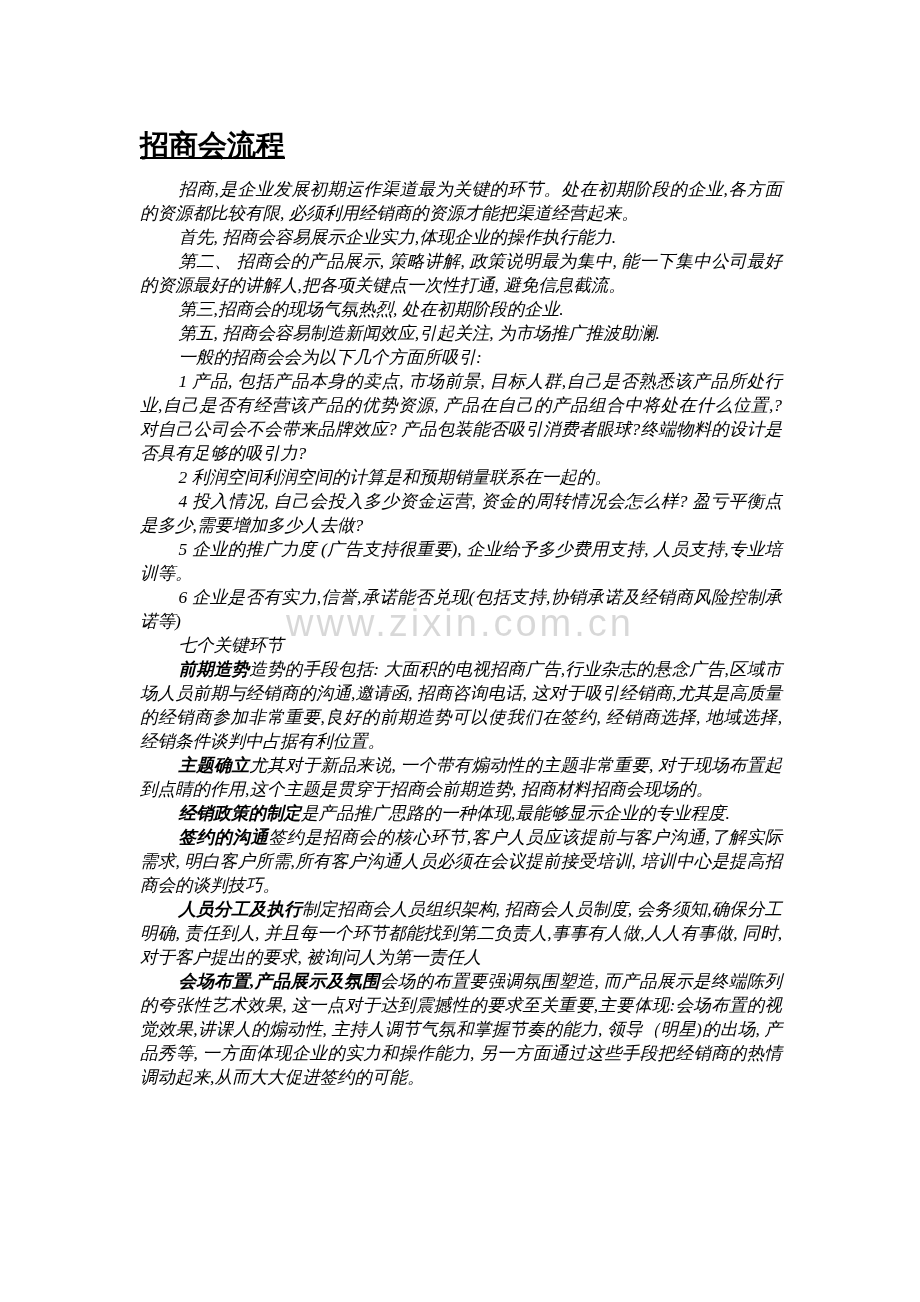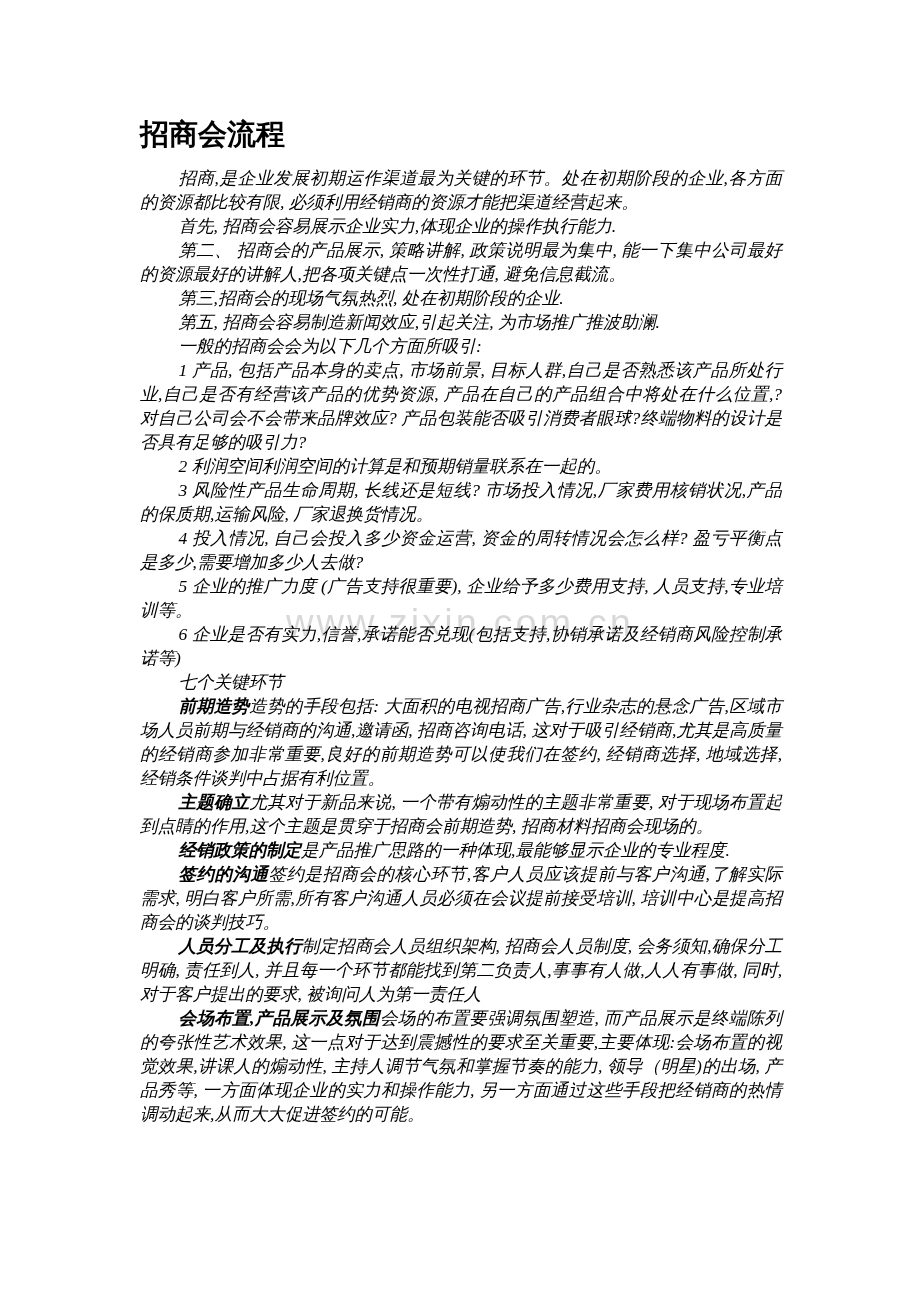--- a/index.html
+++ b/index.html
@@ -17,21 +17,22 @@
     height: 1302px;
     padding: 112px 138px 40px 140px;
     box-sizing: border-box;
     background: #ffffff;
   }
   .content { position: relative; z-index: 1; }
   .title {
     font-size: 29px;
     font-weight: bold;
     line-height: 36px;
-    margin: 4px 0 14px 0;
+    margin: 15px 0 14px 0;
+    text-decoration: underline;
   }
   .para {
     font-size: 17.5px;
     line-height: 24px;
     text-align: justify;
     text-indent: 2.2em;
     margin: 0;
     font-style: italic;
   }
   .para .lead { font-weight: bold; }
@@ -59,21 +60,20 @@
     <h1 class="title">招商会流程</h1>
 
     <p class="para"><b class="lead"></b><span>招商,是企业发展初期运作渠道最为关键的环节。处在初期阶段的企业,各方面的资源都比较有限, 必须利用经销商的资源才能把渠道经营起来。</span></p>
     <p class="para"><b class="lead"></b><span>首先, 招商会容易展示企业实力,体现企业的操作执行能力.</span></p>
     <p class="para"><b class="lead"></b><span>第二、 招商会的产品展示, 策略讲解, 政策说明最为集中, 能一下集中公司最好的资源最好的讲解人,把各项关键点一次性打通, 避免信息截流。</span></p>
     <p class="para"><b class="lead"></b><span>第三,招商会的现场气氛热烈, 处在初期阶段的企业.</span></p>
     <p class="para"><b class="lead"></b><span>第五, 招商会容易制造新闻效应,引起关注, 为市场推广推波助澜.</span></p>
     <p class="para"><b class="lead"></b><span>一般的招商会会为以下几个方面所吸引:</span></p>
     <p class="para"><b class="lead"></b><span>1 产品, 包括产品本身的卖点, 市场前景, 目标人群,自己是否熟悉该产品所处行业,自己是否有经营该产品的优势资源, 产品在自己的产品组合中将处在什么位置,? 对自己公司会不会带来品牌效应? 产品包装能否吸引消费者眼球?终端物料的设计是否具有足够的吸引力?</span></p>
     <p class="para"><b class="lead"></b><span>2 利润空间利润空间的计算是和预期销量联系在一起的。</span></p>
-    <p class="para"><b class="lead"></b><span>3 风险性产品生命周期, 长线还是短线? 市场投入情况,厂家费用核销状况,产品的保质期,运输风险, 厂家退换货情况。</span></p>
     <p class="para"><b class="lead"></b><span>4 投入情况, 自己会投入多少资金运营, 资金的周转情况会怎么样? 盈亏平衡点是多少,需要增加多少人去做?</span></p>
     <p class="para"><b class="lead"></b><span>5 企业的推广力度 (广告支持很重要), 企业给予多少费用支持, 人员支持,专业培训等。</span></p>
     <p class="para"><b class="lead"></b><span>6 企业是否有实力,信誉,承诺能否兑现(包括支持,协销承诺及经销商风险控制承诺等)</span></p>
     <p class="para"><b class="lead"></b><span>七个关键环节</span></p>
     <p class="para"><b class="lead">前期造势</b><span>造势的手段包括: 大面积的电视招商广告,行业杂志的悬念广告,区域市场人员前期与经销商的沟通,邀请函, 招商咨询电话, 这对于吸引经销商,尤其是高质量的经销商参加非常重要,良好的前期造势可以使我们在签约, 经销商选择, 地域选择, 经销条件谈判中占据有利位置。</span></p>
     <p class="para"><b class="lead">主题确立</b><span>尤其对于新品来说, 一个带有煽动性的主题非常重要, 对于现场布置起到点睛的作用,这个主题是贯穿于招商会前期造势, 招商材料招商会现场的。</span></p>
     <p class="para"><b class="lead">经销政策的制定</b><span>是产品推广思路的一种体现,最能够显示企业的专业程度.</span></p>
     <p class="para"><b class="lead">签约的沟通</b><span>签约是招商会的核心环节,客户人员应该提前与客户沟通,了解实际需求, 明白客户所需,所有客户沟通人员必须在会议提前接受培训, 培训中心是提高招商会的谈判技巧。</span></p>
     <p class="para"><b class="lead">人员分工及执行</b><span>制定招商会人员组织架构, 招商会人员制度, 会务须知,确保分工明确, 责任到人, 并且每一个环节都能找到第二负责人,事事有人做,人人有事做, 同时, 对于客户提出的要求, 被询问人为第一责任人</span></p>
     <p class="para"><b class="lead">会场布置,产品展示及氛围</b><span>会场的布置要强调氛围塑造, 而产品展示是终端陈列的夸张性艺术效果, 这一点对于达到震撼性的要求至关重要,主要体现:会场布置的视觉效果,讲课人的煽动性, 主持人调节气氛和掌握节奏的能力, 领导（明星)的出场, 产品秀等, 一方面体现企业的实力和操作能力, 另一方面通过这些手段把经销商的热情调动起来,从而大大促进签约的可能。</span></p>

